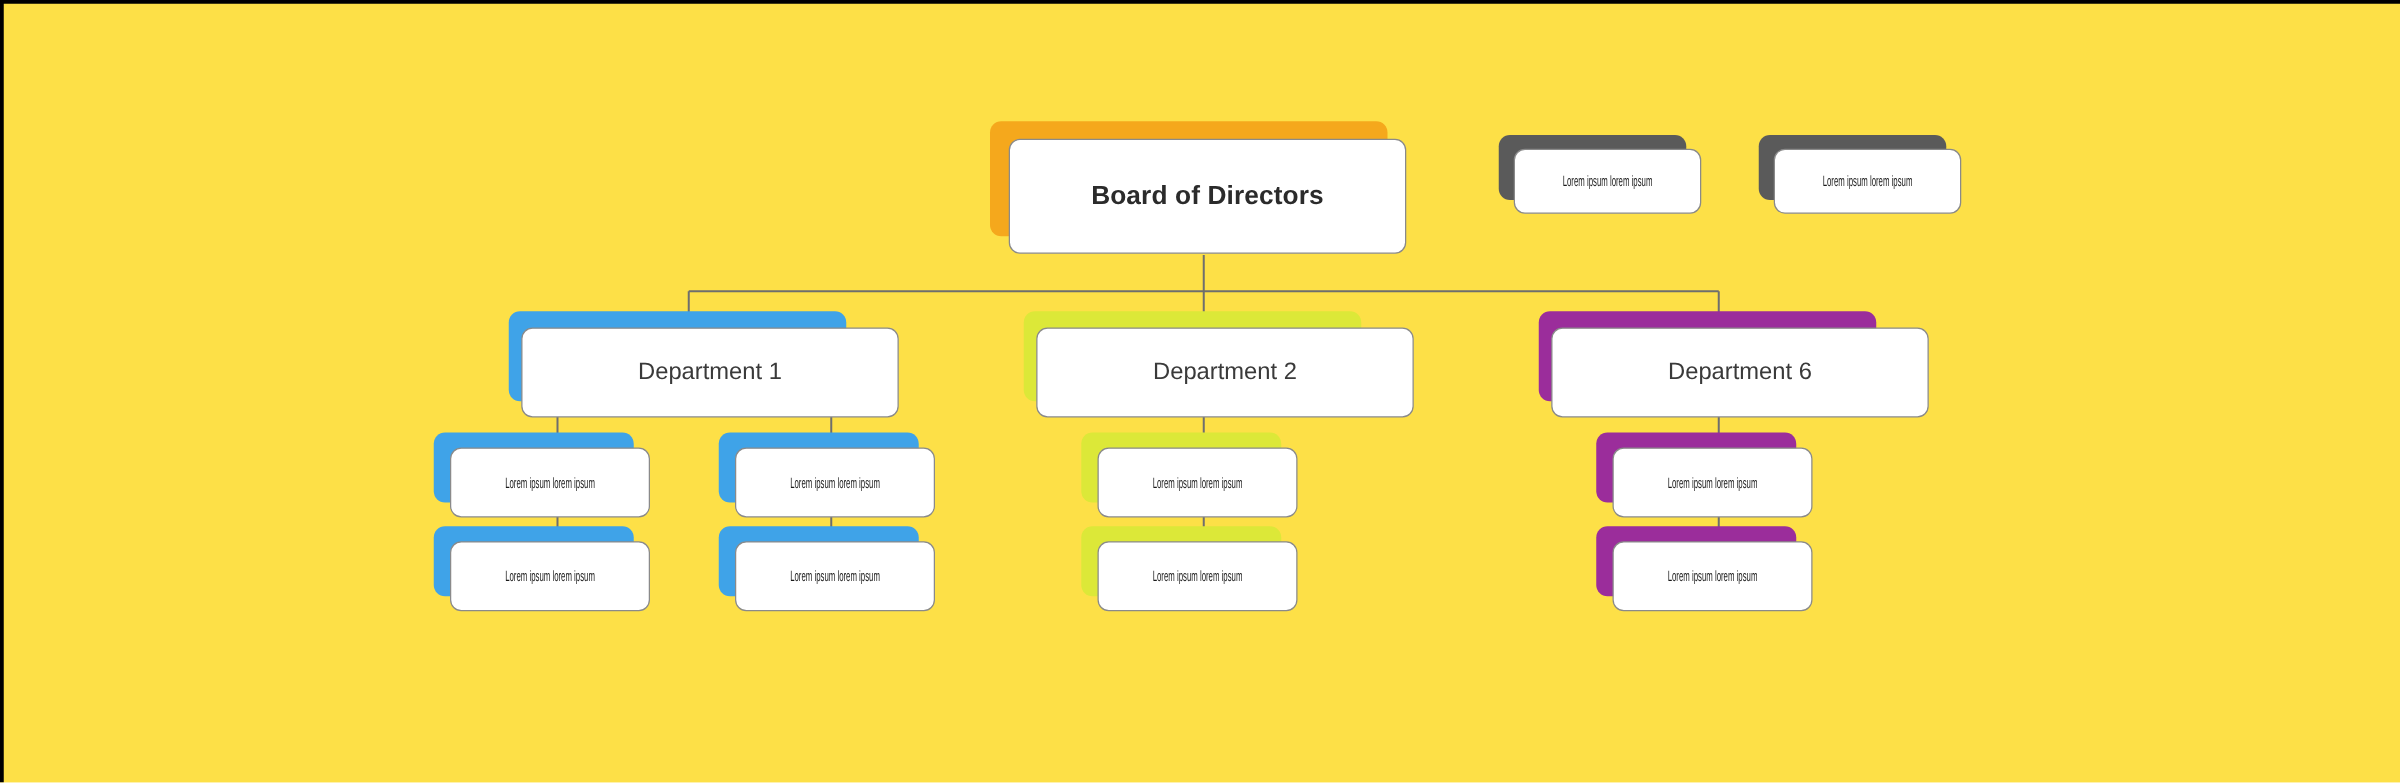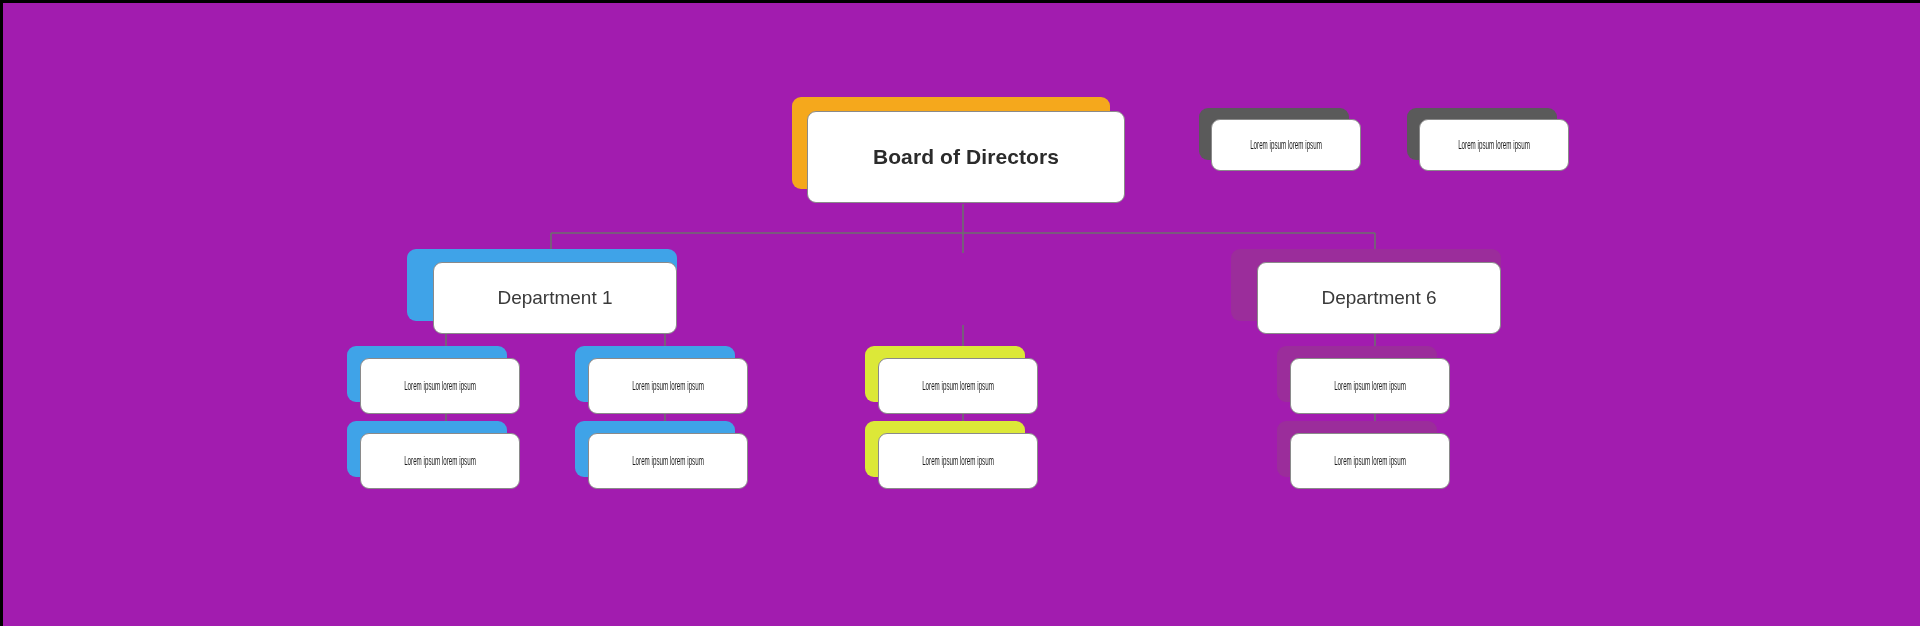--- a/index.html
+++ b/index.html
@@ -4,21 +4,21 @@
 <style>
   html, body {
     margin: 0;
     padding: 0;
     background: #ffffff;
   }
   #canvas {
     position: relative;
     width: 1920px;
     height: 626px;
-    background: #a21caf;
+    background: #fde047;
     border-left: 3px solid #000000;
     border-top: 3px solid #000000;
     box-sizing: border-box;
     overflow: hidden;
     font-family: "Liberation Sans", sans-serif;
   }
   
   #connectors {
     position: absolute;
     left: 0;
@@ -47,21 +47,21 @@
     box-sizing: border-box;
     display: flex;
     align-items: center;
     justify-content: center;
     text-align: center;
   }
   
   .node.root           { width: 318px; height: 92px; }
   .node.root .card     { left: 15px;  top: 14px; width: 318px; height: 92px; }
   .node.dept           { width: 270px; height: 72px; }
-  .node.dept .card     { left: 26px;  top: 13px; width: 244px; height: 72px; }
+  .node.dept .card     { left: 10px;  top: 13px; width: 302px; height: 72px; }
   .node.leaf           { width: 160px; height: 56px; }
   .node.leaf .card     { left: 13px;  top: 12px; width: 160px; height: 56px; }
   .node.float          { width: 150px; height: 52px; }
   .node.float .card    { left: 12px;  top: 11px; width: 150px; height: 52px; }
 
   .label-root {
     font-size: 21px;
     font-weight: bold;
     color: #2b2b2b;
     letter-spacing: 0.1px;
@@ -154,20 +154,26 @@
     </div>
   </div>
 
   <div class="node leaf" style="left:572px; top:418px;">
     <div class="backing" style="background:#3fa3e8;"></div>
     <div class="card">
       <span class="label-leaf">Lorem ipsum lorem ipsum</span>
     </div>
   </div>
 
+  <div class="node dept" style="left:816px; top:246px;">
+    <div class="backing" style="background:#dce838;"></div>
+    <div class="card">
+      <span class="label-dept">Department 2</span>
+    </div>
+  </div>
 
   <div class="node leaf" style="left:862px; top:343px;">
     <div class="backing" style="background:#dce838;"></div>
     <div class="card">
       <span class="label-leaf">Lorem ipsum lorem ipsum</span>
     </div>
   </div>
 
   <div class="node leaf" style="left:862px; top:418px;">
     <div class="backing" style="background:#dce838;"></div>

